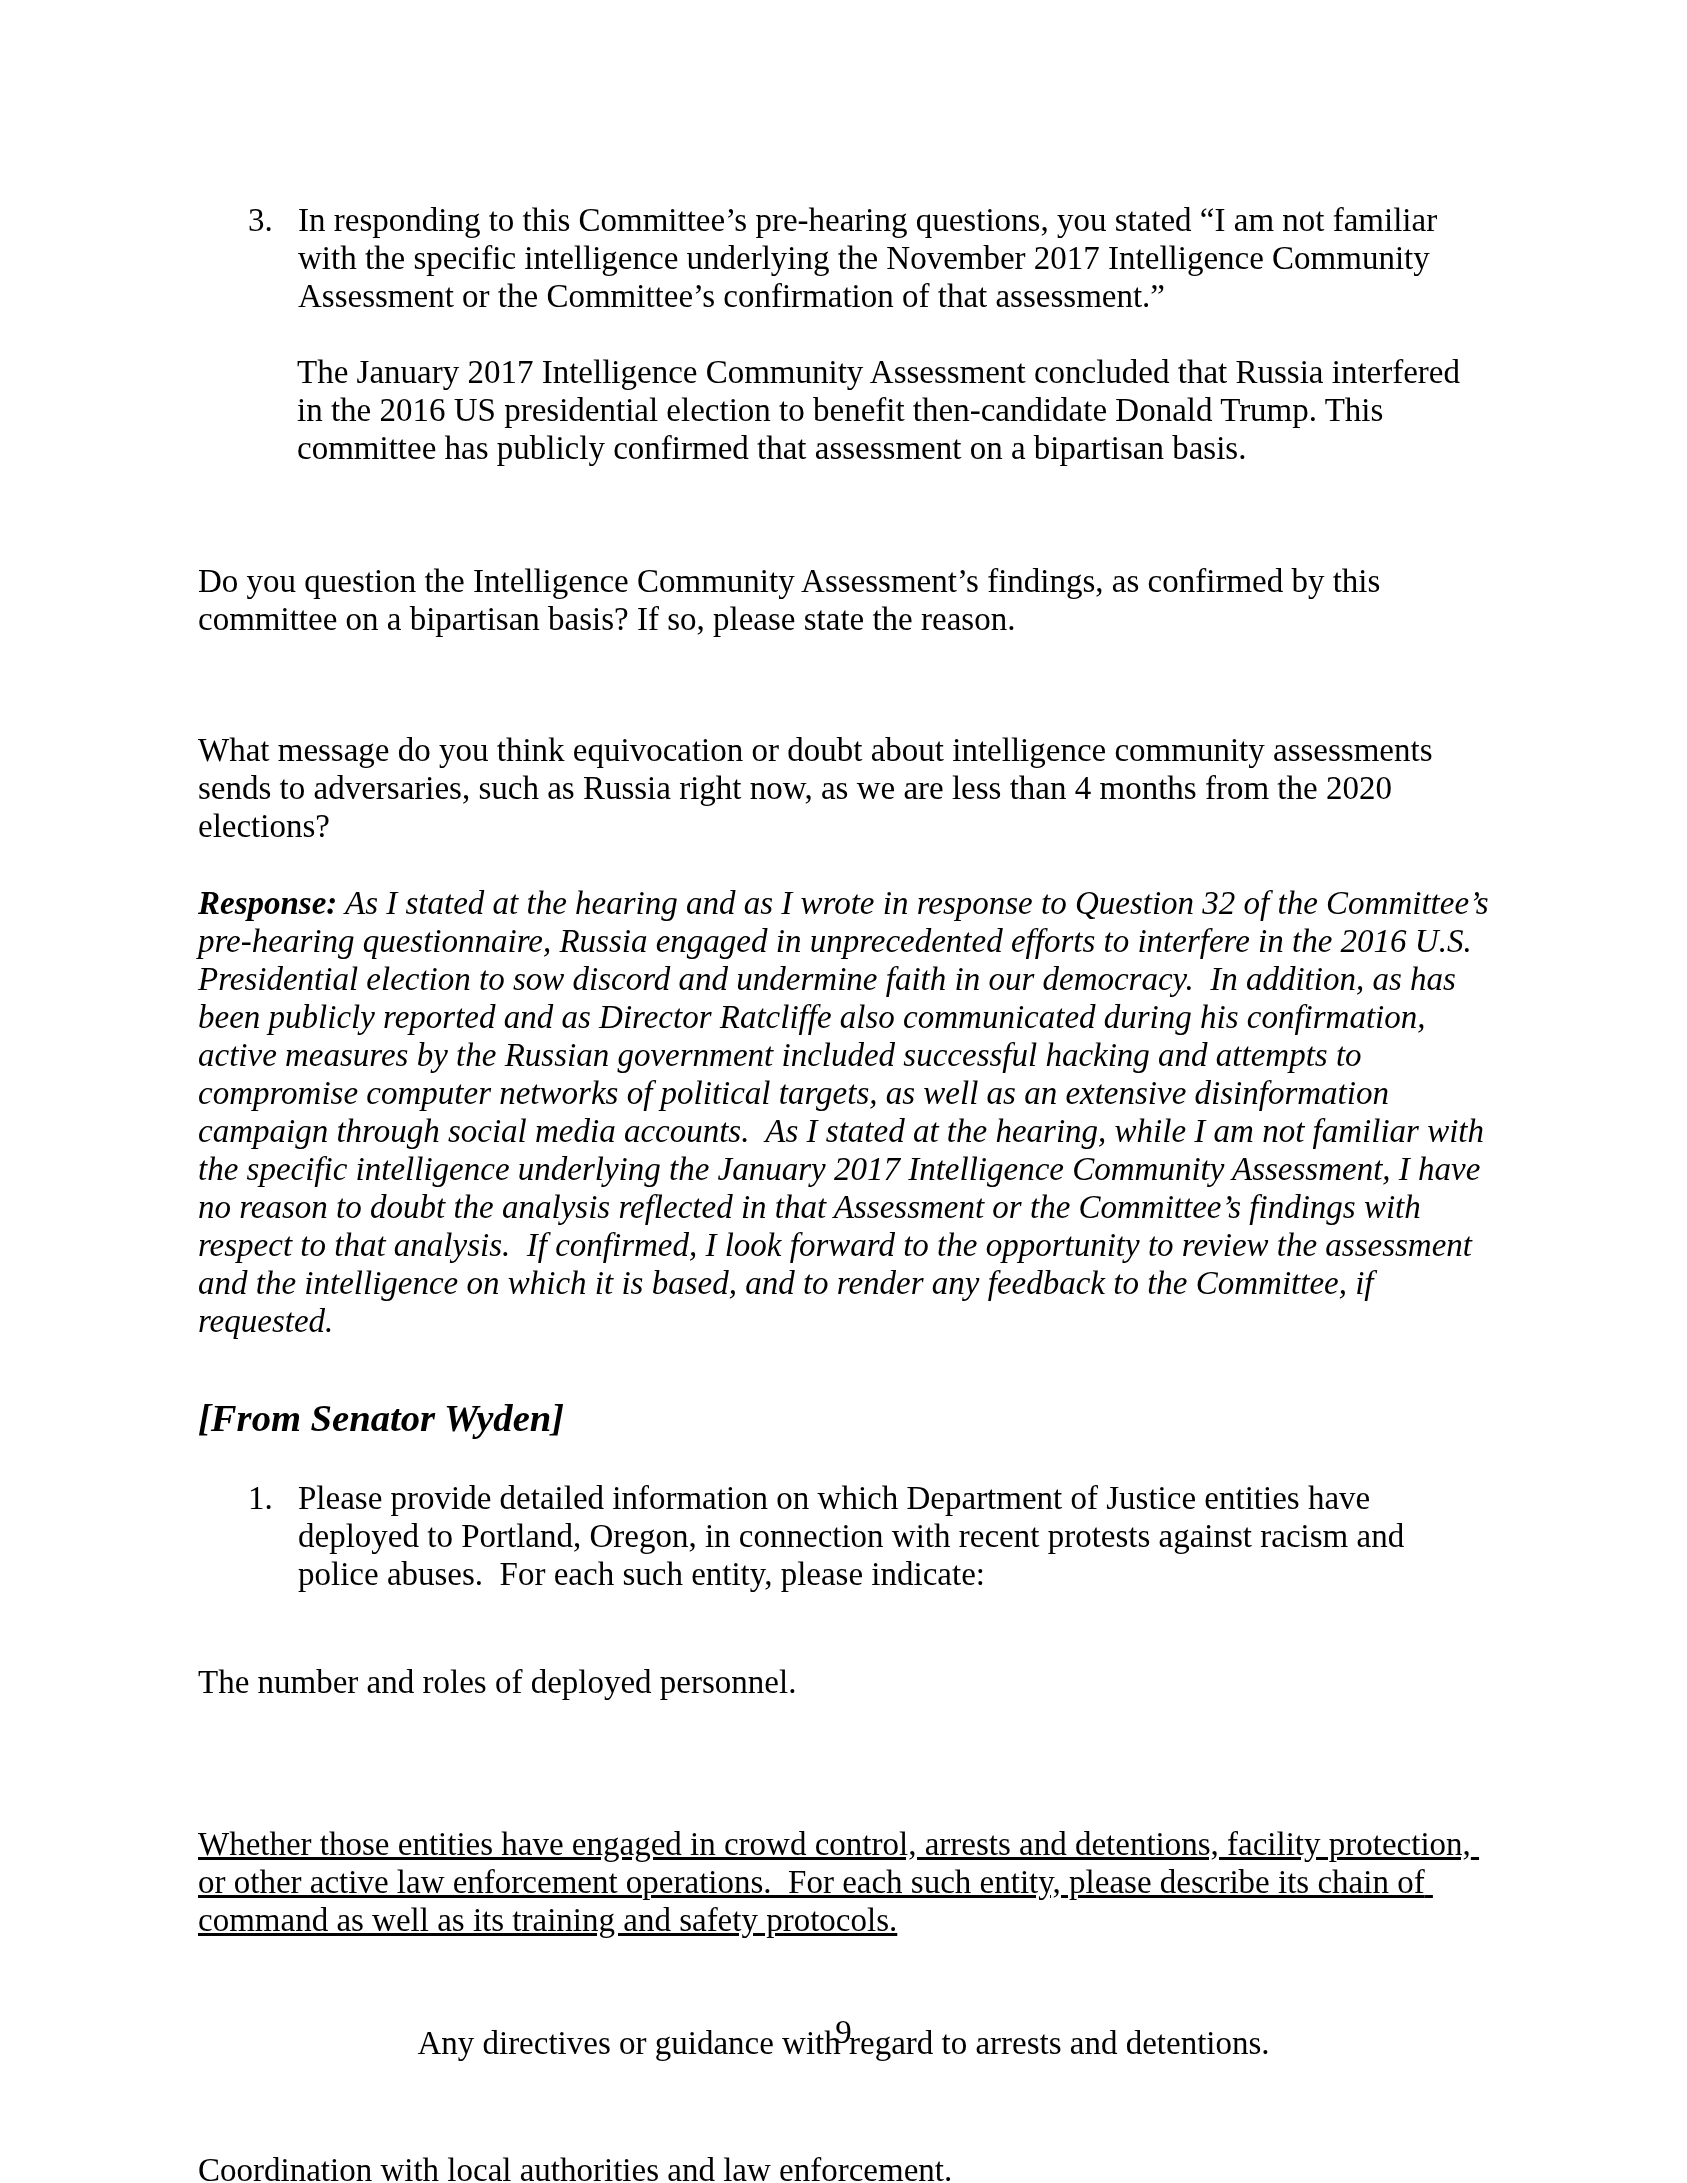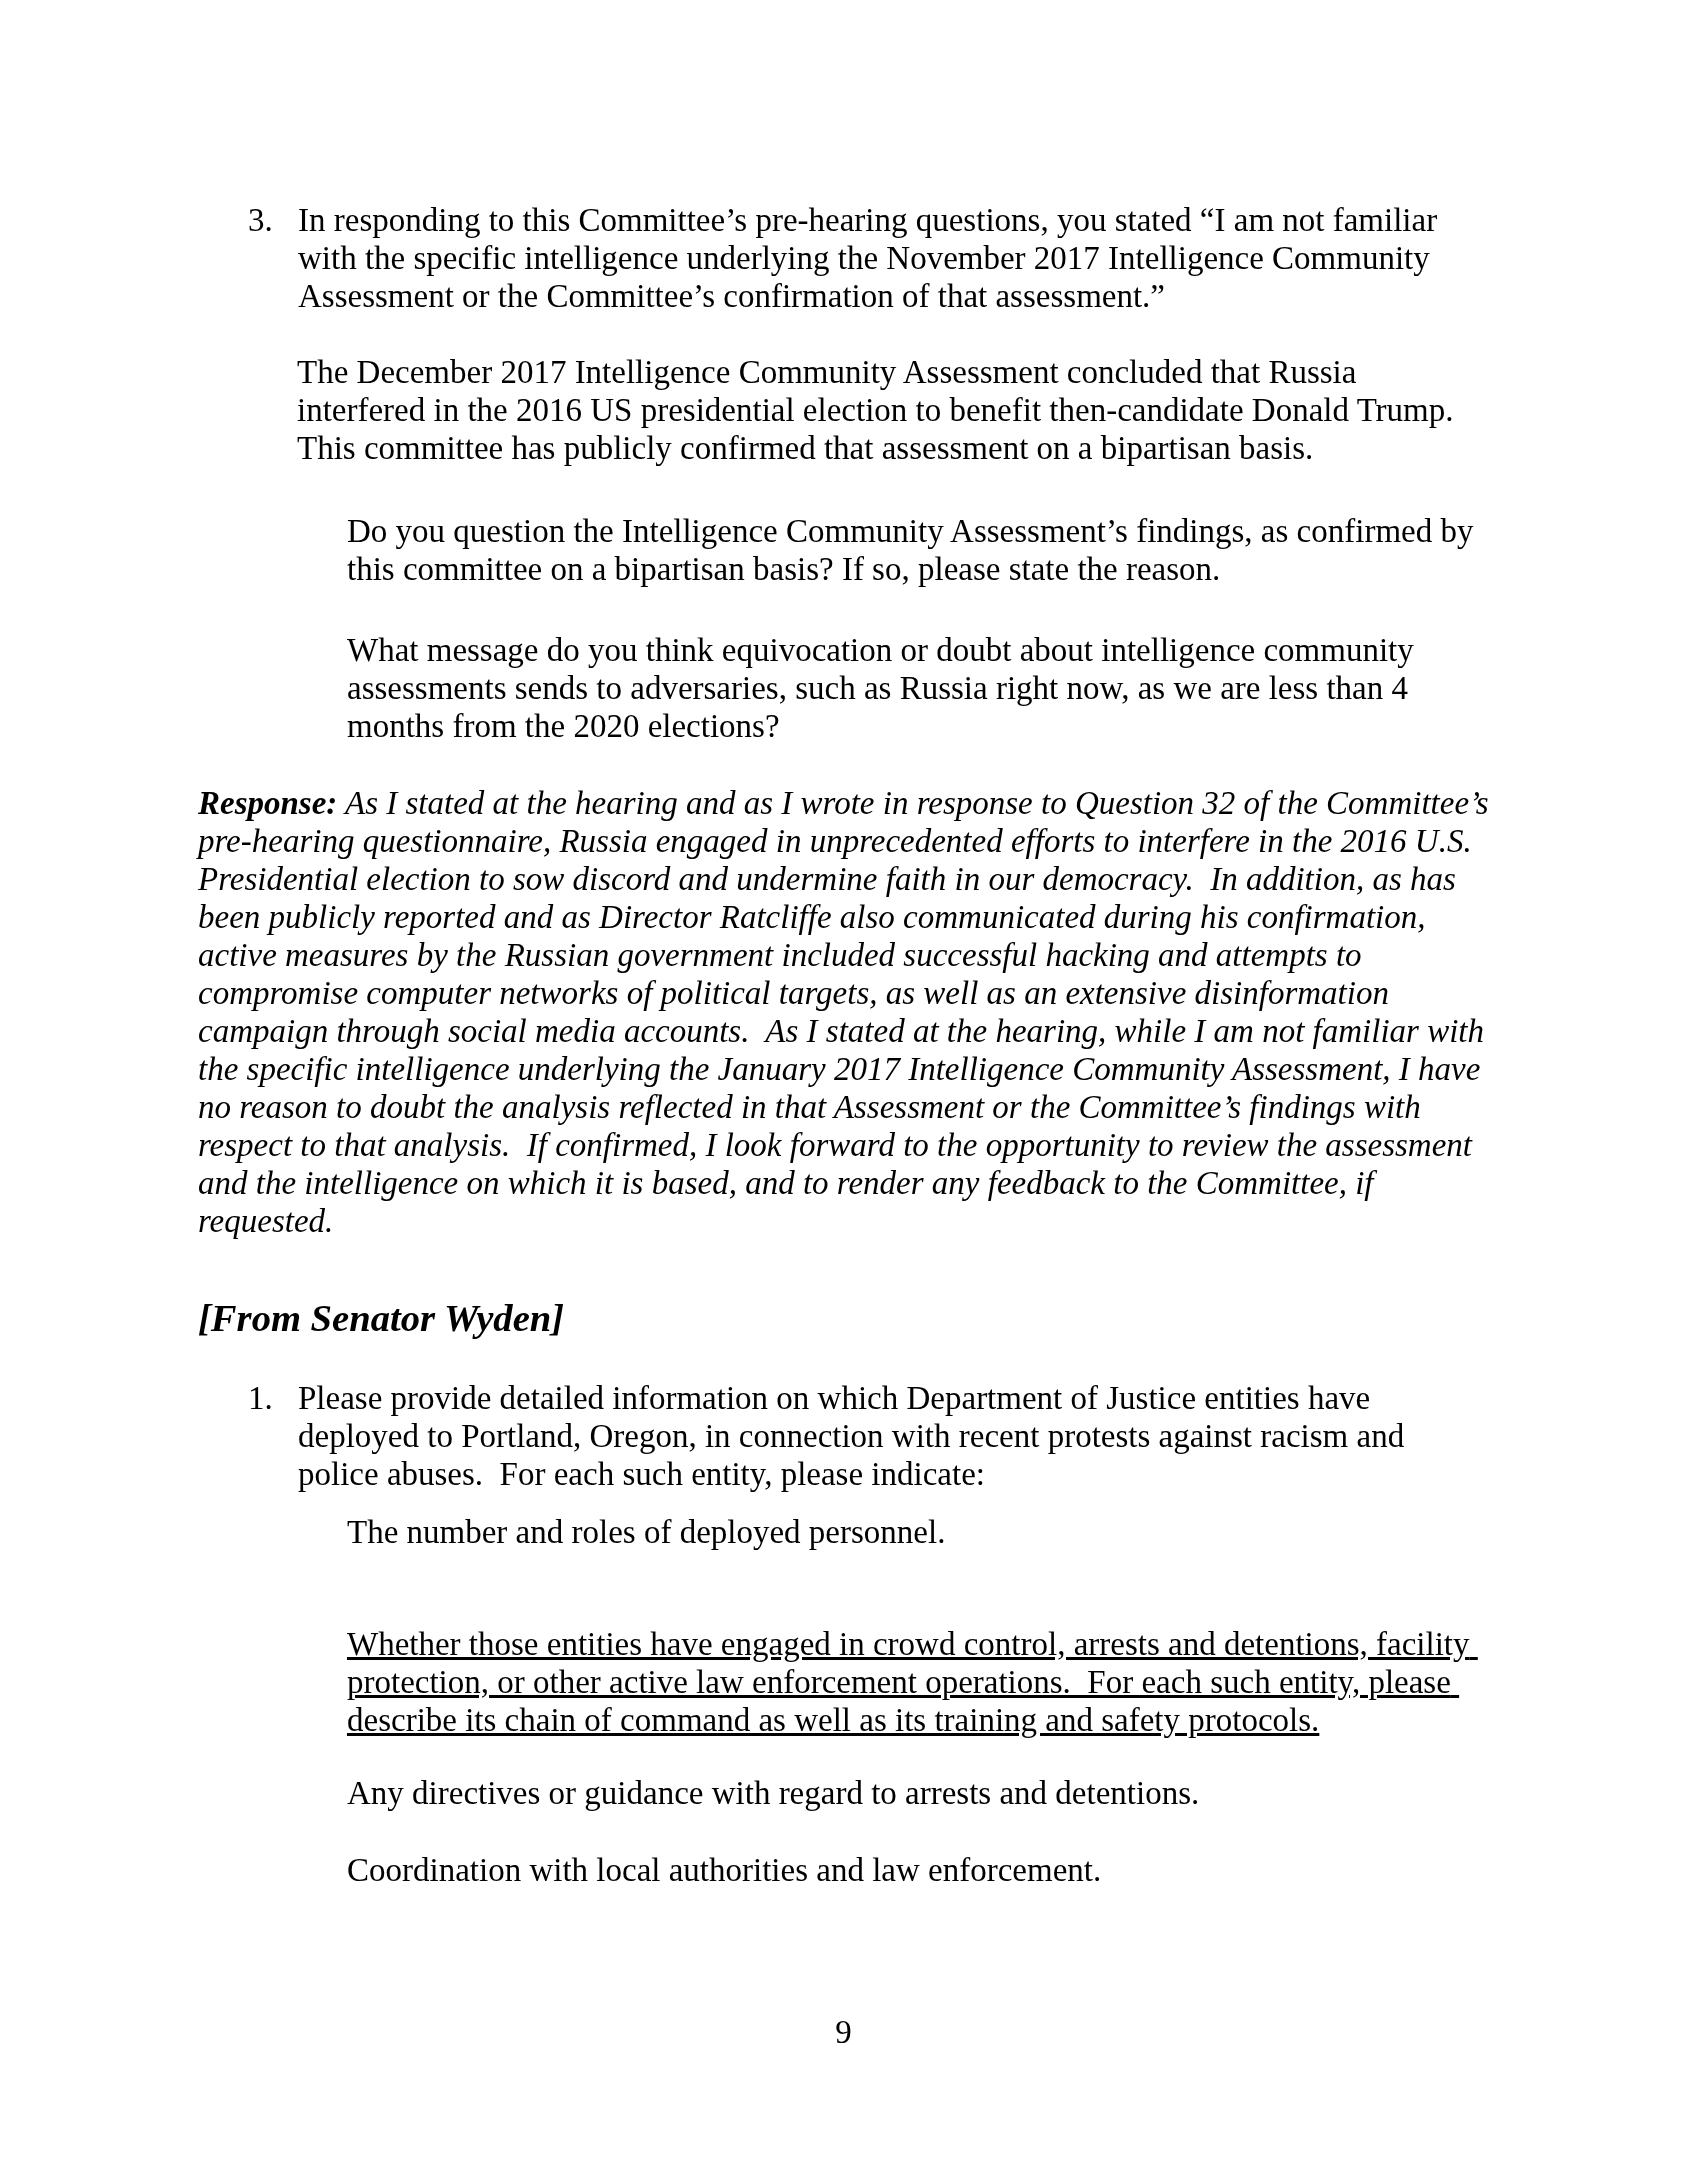--- a/index.html
+++ b/index.html
@@ -24,21 +24,21 @@
 
   
   .numbered { display: flex; }
   .numbered .num  { flex: 0 0 50px; margin-left: 50px; }
   .numbered .body { flex: 1; white-space: pre-wrap; }
 
   
   .indent-para { margin: 38px 0 0 99px; white-space: pre-wrap; }
 
   
-  .bullet { display: flex; }
+  .bullet { display: flex; flex-direction: column; }
   .bullet .marker { flex: 0 0 50px; margin-left: 99px; }
   .bullet .marker .dot {
     width: 14px; height: 14px;
     border-radius: 50%;
     background: #000;
     margin-top: 12.6px;
   }
   .bullet .body { flex: 1; white-space: pre-wrap; }
 
   .response { margin: 39px 0 0 0; white-space: pre-wrap; font-style: italic; }
@@ -71,21 +71,21 @@
 </head>
 <body>
 
 <div class="page">
 
   <div class="numbered mt-first">
     <span class="num">3.</span>
     <div class="body">In responding to this Committee’s pre-hearing questions, you stated “I am not familiar with the specific intelligence underlying the November 2017 Intelligence Community Assessment or the Committee’s confirmation of that assessment.”</div>
   </div>
 
-  <p class="indent-para">The December 2017 Intelligence Community Assessment concluded that Russia interfered in the 2016 US presidential election to benefit then-candidate Donald Trump. This committee has publicly confirmed that assessment on a bipartisan basis.</p>
+  <p class="indent-para">The January 2017 Intelligence Community Assessment concluded that Russia interfered in the 2016 US presidential election to benefit then-candidate Donald Trump. This committee has publicly confirmed that assessment on a bipartisan basis.</p>
 
   <div class="bullet mt-b1">
     <span class="marker"><span class="dot"></span></span>
     <div class="body">Do you question the Intelligence Community Assessment’s findings, as confirmed by this committee on a bipartisan basis? If so, please state the reason.</div>
   </div>
 
   <div class="bullet mt-b2">
     <span class="marker"><span class="dot"></span></span>
     <div class="body">What message do you think equivocation or doubt about intelligence community assessments sends to adversaries, such as Russia right now, as we are less than 4 months from the 2020 elections?</div>
   </div>

